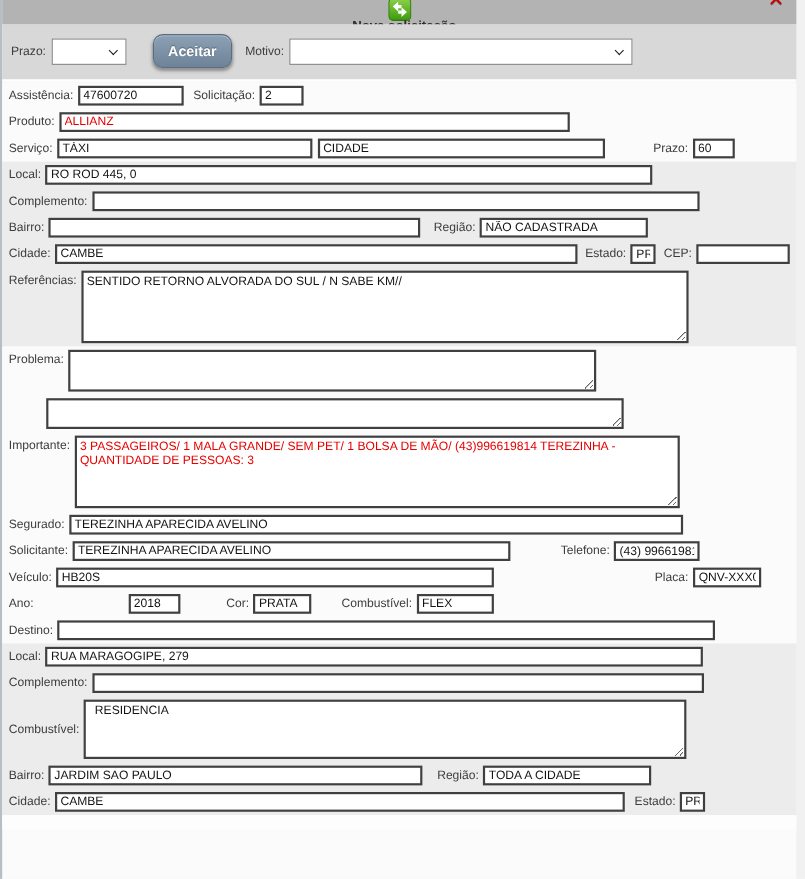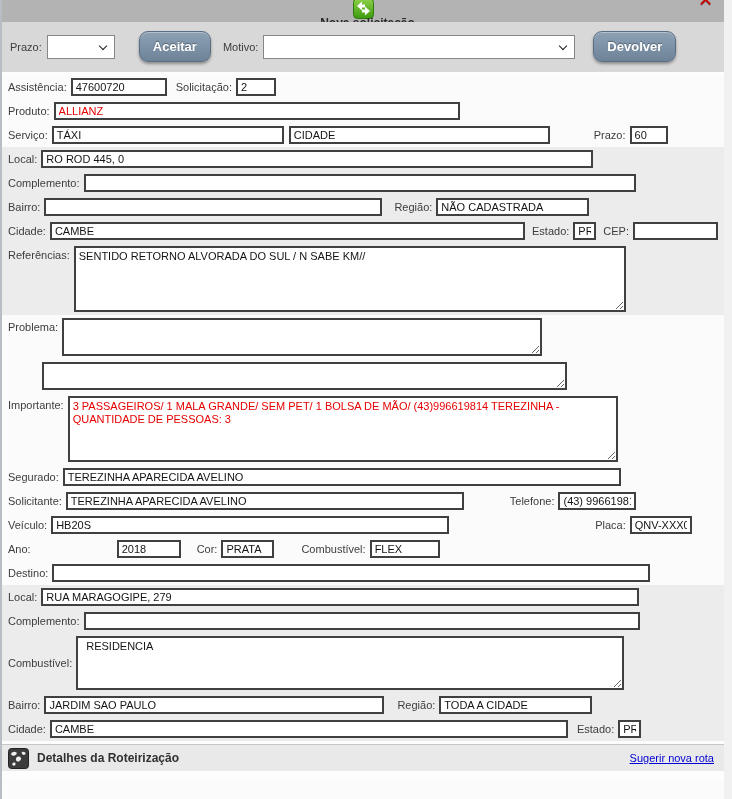--- a/index.html
+++ b/index.html
@@ -101,33 +101,32 @@
     <span class="selectwrap" style="width:68px;">
       <select></select>
       <span class="chev"></span>
     </span>
     <button class="btn" style="margin-left:24px;">Aceitar</button>
     <span class="lbl" style="margin-left:12px;">Motivo:</span>
     <span class="selectwrap" style="width:312px;">
       <select></select>
       <span class="chev"></span>
     </span>
-    <button class="btn" style="margin-left:18px;">Devolver</button>
   </div>
 
   <div class="band-white">
     <div class="row">
       <span class="lbl">Assistência:</span>
       <input class="field" style="width: 96px;" value="47600720">
       <span class="lbl" style="margin-left:9px;">Solicitação:</span>
       <input class="field" style="width: 40px;" value="2">
     </div>
     <div class="row">
       <span class="lbl">Produto:</span>
-      <input class="field red" style="width: 406px;" value="ALLIANZ">
+      <input class="field red" style="width: 464px;" value="ALLIANZ">
     </div>
     <div class="row">
       <span class="lbl">Serviço:</span>
       <input class="field" style="width: 232px;" value="TÁXI">
       <input class="field" style="width: 261px; margin-left: 5px;" value="CIDADE">
       <span class="lbl" style="margin-left:44px;">Prazo:</span>
       <input class="field" style="width: 38px;" value="60">
     </div>
   </div>
 
@@ -183,22 +182,22 @@
       <input class="field" style="width: 78px;" value="(43) 996619814">
     </div>
     <div class="row">
       <span class="lbl">Veículo:</span>
       <input class="field" style="width: 398px;" value="HB20S">
       <span class="lbl" style="margin-left:146px;">Placa:</span>
       <input class="field" style="width: 62px;" value="QNV-XXX0">
     </div>
     <div class="row">
       <span class="lbl">Ano:</span>
-      <input class="field" style="width: 64px; margin-left: 82px;" value="2018">
-      <span class="lbl" style="margin-left:16px;">Cor:</span>
+      <input class="field" style="width: 47px; margin-left: 82px;" value="2018">
+      <span class="lbl" style="margin-left:42px;">Cor:</span>
       <input class="field" style="width: 53px;" value="PRATA">
       <span class="lbl" style="margin-left:27px;">Combustível:</span>
       <input class="field" style="width: 70px;" value="FLEX">
     </div>
     <div class="row">
       <span class="lbl">Destino:</span>
       <input class="field" style="width: 598px;" value="">
     </div>
   </div>
 
@@ -223,26 +222,15 @@
     </div>
     <div class="row">
       <span class="lbl">Cidade:</span>
       <input class="field" style="width: 518px;" value="CAMBE">
       <span class="lbl" style="margin-left:9px;">Estado:</span>
       <input class="field" style="width: 23px;" value="PR">
     </div>
   </div>
 
   <div class="prefoot"></div>
-  <div class="footer">
-    <svg class="globe-icon" viewBox="0 0 21 21">
-      <rect x="0.5" y="0.5" width="20" height="20" rx="3" fill="#3c3c3c" stroke="#222"></rect>
-      <path d="M3 6 C4 3.5 7 3 8.5 4.5 C9.5 5.5 8 7 6.5 7.5 C5 8 3.5 7.5 3 6 Z" fill="#efefef"></path>
-      <path d="M9 9 C11 8 13.5 9 13 11 C12.5 13 10 14.5 8.5 13 C7.5 11.8 7.8 9.8 9 9 Z" fill="#efefef"></path>
-      <path d="M14 4 C15.5 3.2 17.5 4 17.5 5.5 C17.5 6.8 15.8 7.3 14.6 6.5 C13.8 5.9 13.4 4.5 14 4 Z" fill="#efefef"></path>
-      <path d="M5 15 C6.5 14 8 15 7.5 16.5 C7 18 5 18 4.4 16.8 C4 16.1 4.3 15.4 5 15 Z" fill="#efefef"></path>
-    </svg>
-    <span class="ftitle">Detalhes da Roteirização</span>
-    <a href="#">Sugerir nova rota</a>
-  </div>
   <div class="belowfoot"></div>
 
 </div>
 
 </body></html>

